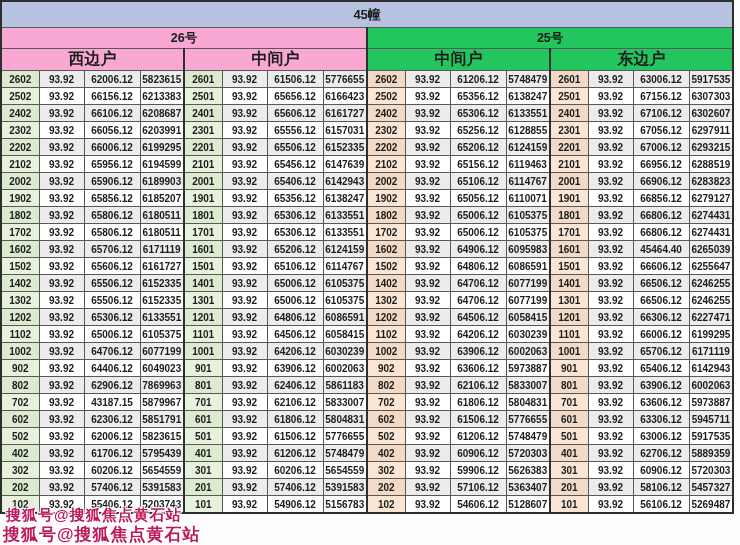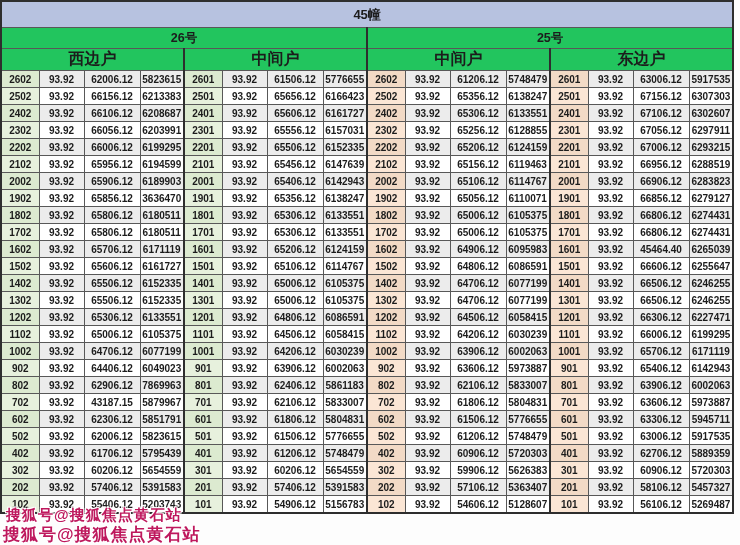--- a/index.html
+++ b/index.html
@@ -1,21 +1,21 @@
 <!DOCTYPE html>
 <html><head>
 <meta charset="utf-8">
 <style>
   html,body{margin:0;padding:0;background:#fff;}
   .page{position:relative;width:740px;height:545px;background:#fdfdfd;overflow:hidden;
         font-family:"Liberation Sans","DejaVu Sans",sans-serif;box-sizing:border-box;}
   table.price{border-collapse:collapse;width:732px;table-layout:fixed;border:2px solid #2e2e2e;}
   th,td{border:1px solid #585858;padding:0;text-align:center;color:#1c1c1c;overflow:hidden;white-space:nowrap;}
   th.title{background:#b7c2e0;height:25px;font-size:13px;font-weight:700;}
-  .bg0{background:#22c55e;}
+  .bg0{background:#f9a8d4;}
   .bg1{background:#22c55e;}
   tr.building-row th{height:20px;font-size:12.5px;font-weight:700;}
   tr.unit-row th{height:19px;font-size:16px;font-weight:700;}
   tr.colhdr-row th{height:18px;font-size:11px;font-weight:700;}
   th.hg{background:#c6e0b4;}
   th.ho{background:#f8cbad;}
   td{height:16px;font-size:10px;font-weight:600;}
   td.num{background:#ffffff;}
   td.num.alt{background:#ececec;}
   td.g.room{background:#e7f1dd;}
@@ -191,21 +191,21 @@
           <td class="o num alt">6114767</td>
           <td class="o room alt gs">2001</td>
           <td class="o num alt">93.92</td>
           <td class="o num alt">66906.12</td>
           <td class="o num alt">6283823</td>
         </tr>
         <tr>
           <td class="g room">1902</td>
           <td class="g num">93.92</td>
           <td class="g num">65856.12</td>
-          <td class="g num">3636470</td>
+          <td class="g num">6185207</td>
           <td class="g room gs">1901</td>
           <td class="g num">93.92</td>
           <td class="g num">65356.12</td>
           <td class="g num">6138247</td>
           <td class="o room gs">1902</td>
           <td class="o num">93.92</td>
           <td class="o num">65056.12</td>
           <td class="o num">6110071</td>
           <td class="o room gs">1901</td>
           <td class="o num">93.92</td>

